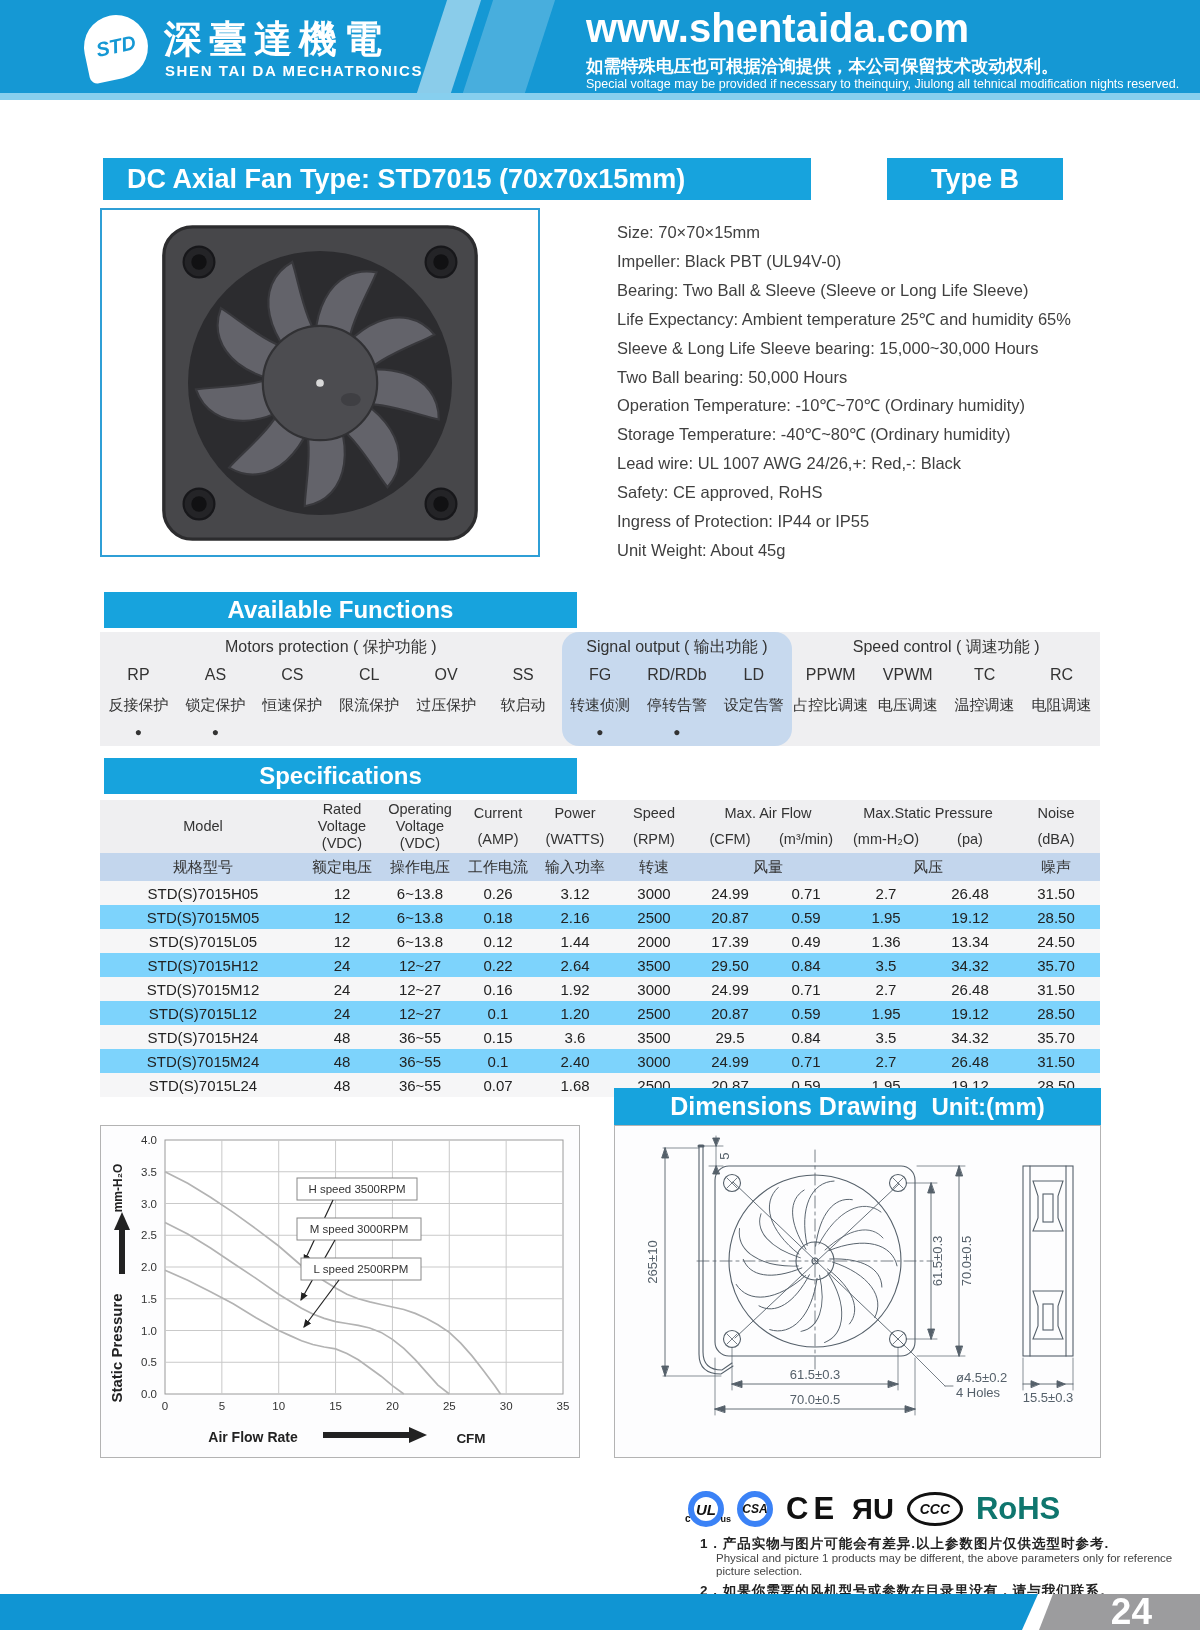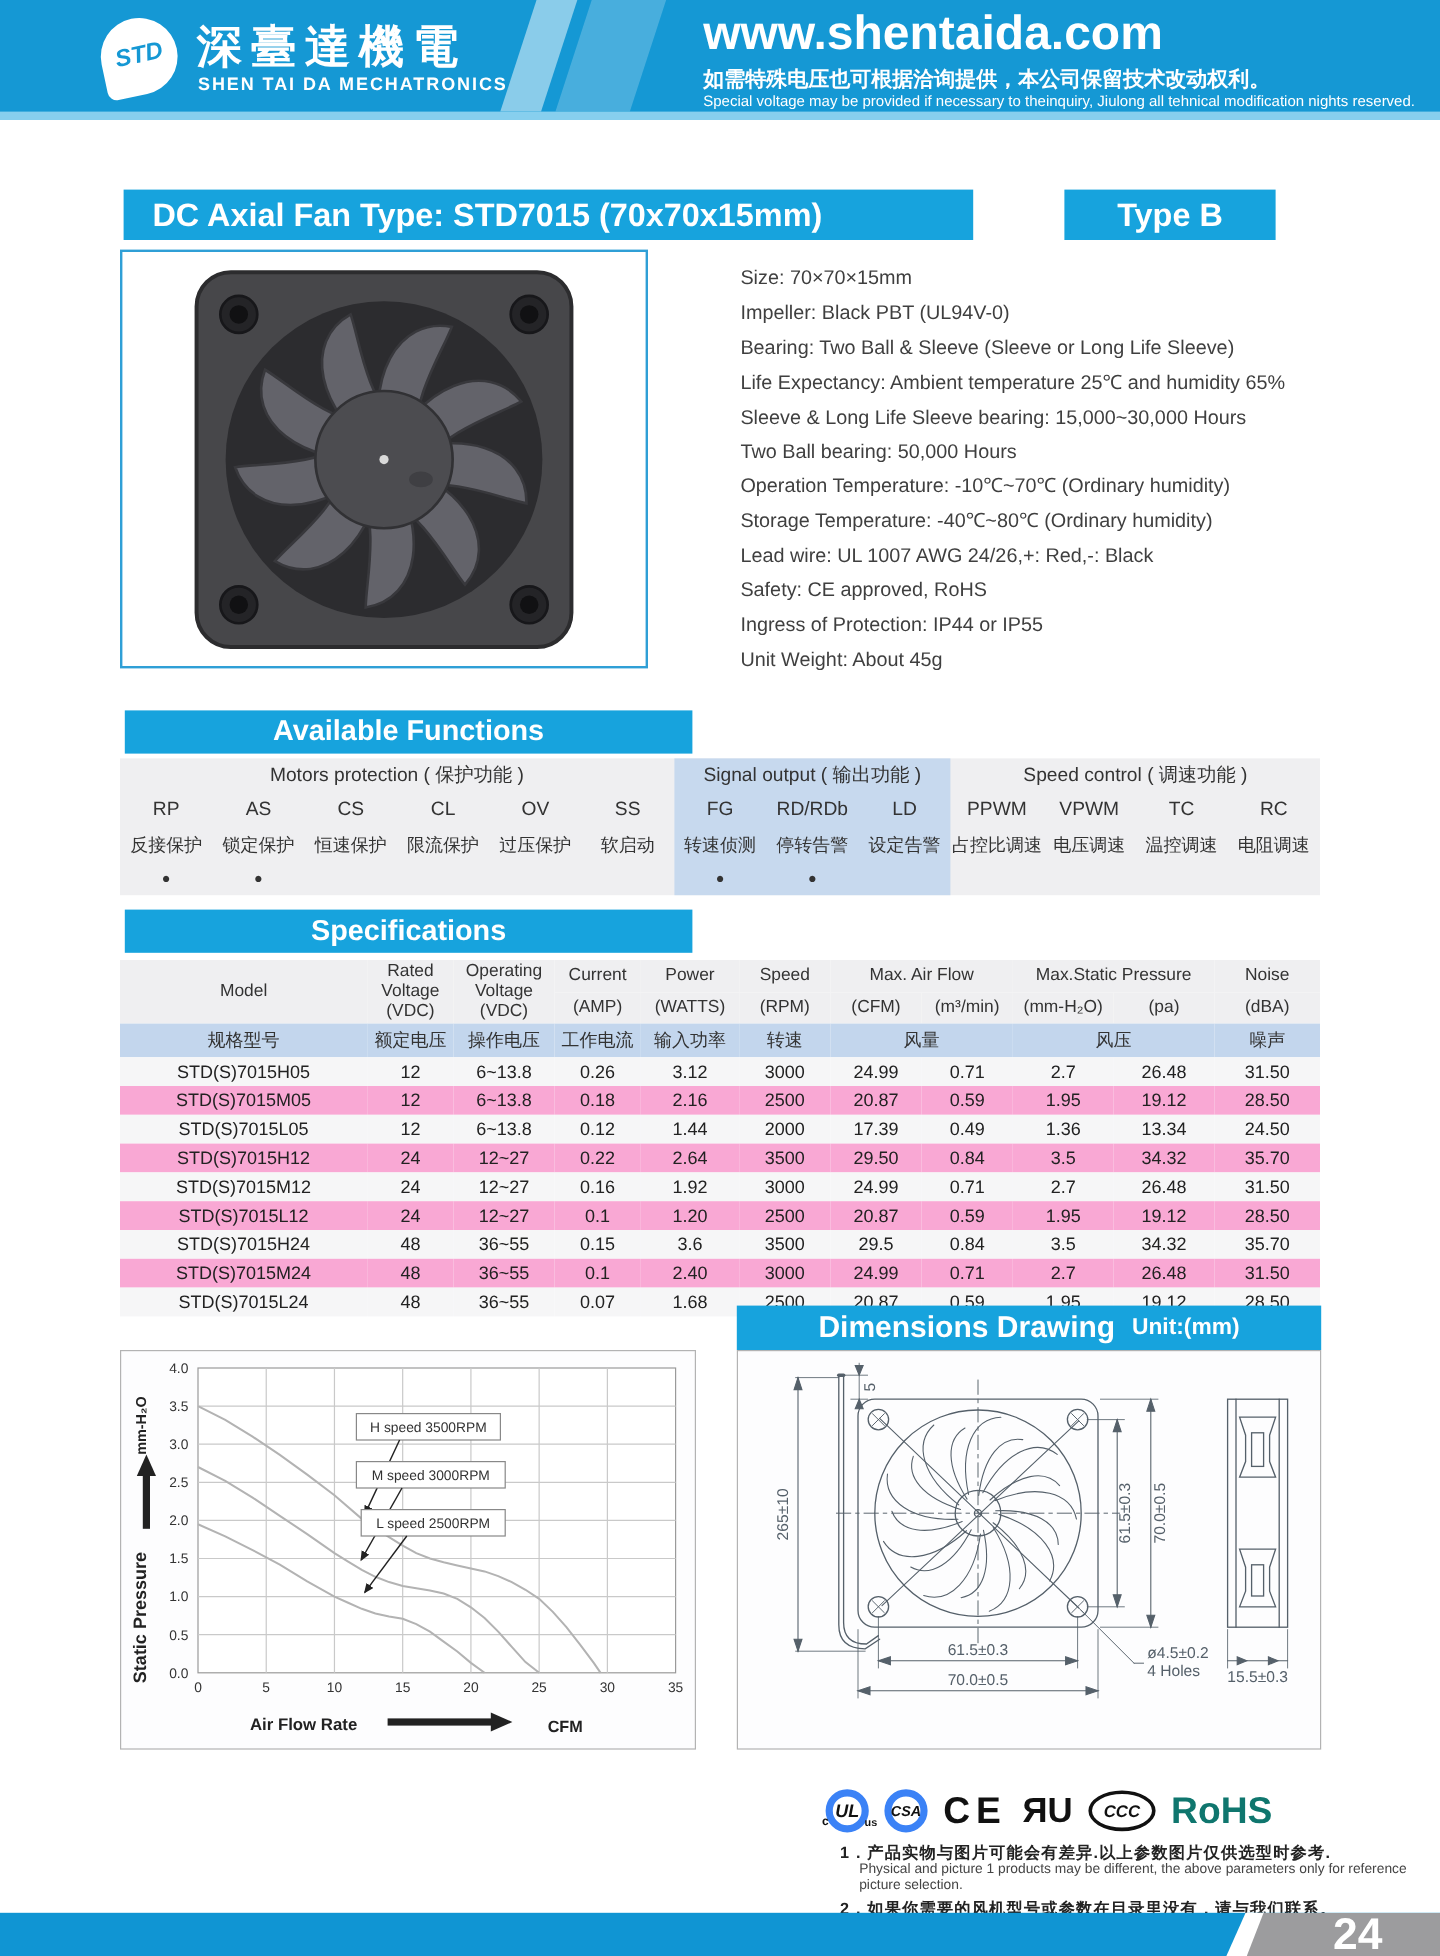--- a/index.html
+++ b/index.html
@@ -51,26 +51,26 @@
   .fcell{flex:1;text-align:center;white-space:nowrap;}
 
   
   .spec-table{position:absolute;left:100px;top:800px;width:1000px;border-collapse:collapse;
               font-size:15px;color:#222;table-layout:fixed;}
   .spec-table th{font-weight:400;color:#333;padding:1px 0;text-align:center;}
   .spec-table tr.en1 th,.spec-table tr.en2 th{background:#efeff1;font-size:14.5px;line-height:1.18;}
   .spec-table th.pre{white-space:pre-line;}
   .spec-table tr.cnh th{background:#c3d6ed;height:26px;font-size:15px;}
   .spec-table td{height:22px;text-align:center;background:#f6f6f7;}
-  .spec-table tr.alt td{background:#f9a8d4;margin-top:12px;}
+  .spec-table tr.alt td{background:#7dd3fc;margin-top:12px;}
 
   
   .panel{position:absolute;}
   .panel-head{height:37px;display:flex;align-items:center;justify-content:center;gap:14px;font-size:25px;}
-  .panel-head .unit{font-size:19px;}
+  .panel-head .unit{font-size:24px;}
   .panel-body{position:absolute;left:0;right:0;top:37px;bottom:0;border:1px solid #b3b3b3;background:#fdfdfe;}
   .pq-panel{left:100px;top:1088px;width:480px;height:370px;}
   .dim-panel{left:614px;top:1088px;width:487px;height:370px;}
 
   
   .certs{position:absolute;left:688px;top:1487px;height:44px;display:flex;align-items:center;gap:13px;color:#111;}
   .b-circ{position:relative;width:36px;height:36px;border:6px solid #3b82f6;border-radius:50%;display:flex;
           align-items:center;justify-content:center;font-weight:700;box-sizing:border-box;}
   .b-ul{font-style:italic;font-size:15px;}
   .b-ul .c{position:absolute;left:-9px;bottom:-3px;font-size:10px;font-style:normal;}
@@ -190,21 +190,21 @@
         </div>
         <div class="fg-row dotr">
           <div class="fcell">●</div>
           <div class="fcell">●</div>
           <div class="fcell"></div>
           <div class="fcell"></div>
           <div class="fcell"></div>
           <div class="fcell"></div>
         </div>
       </div>
-      <div class="fgroup hl" style="flex-grow: 3;">
+      <div class="fgroup hl" style="flex-grow: 3; border-radius: 17px;">
         <div class="fg-head">Signal output ( 输出功能 )</div>
         <div class="fg-row coder">
           <div class="fcell">FG</div>
           <div class="fcell">RD/RDb</div>
           <div class="fcell">LD</div>
         </div>
         <div class="fg-row cnr">
           <div class="fcell">转速侦测</div>
           <div class="fcell">停转告警</div>
           <div class="fcell">设定告警</div>

